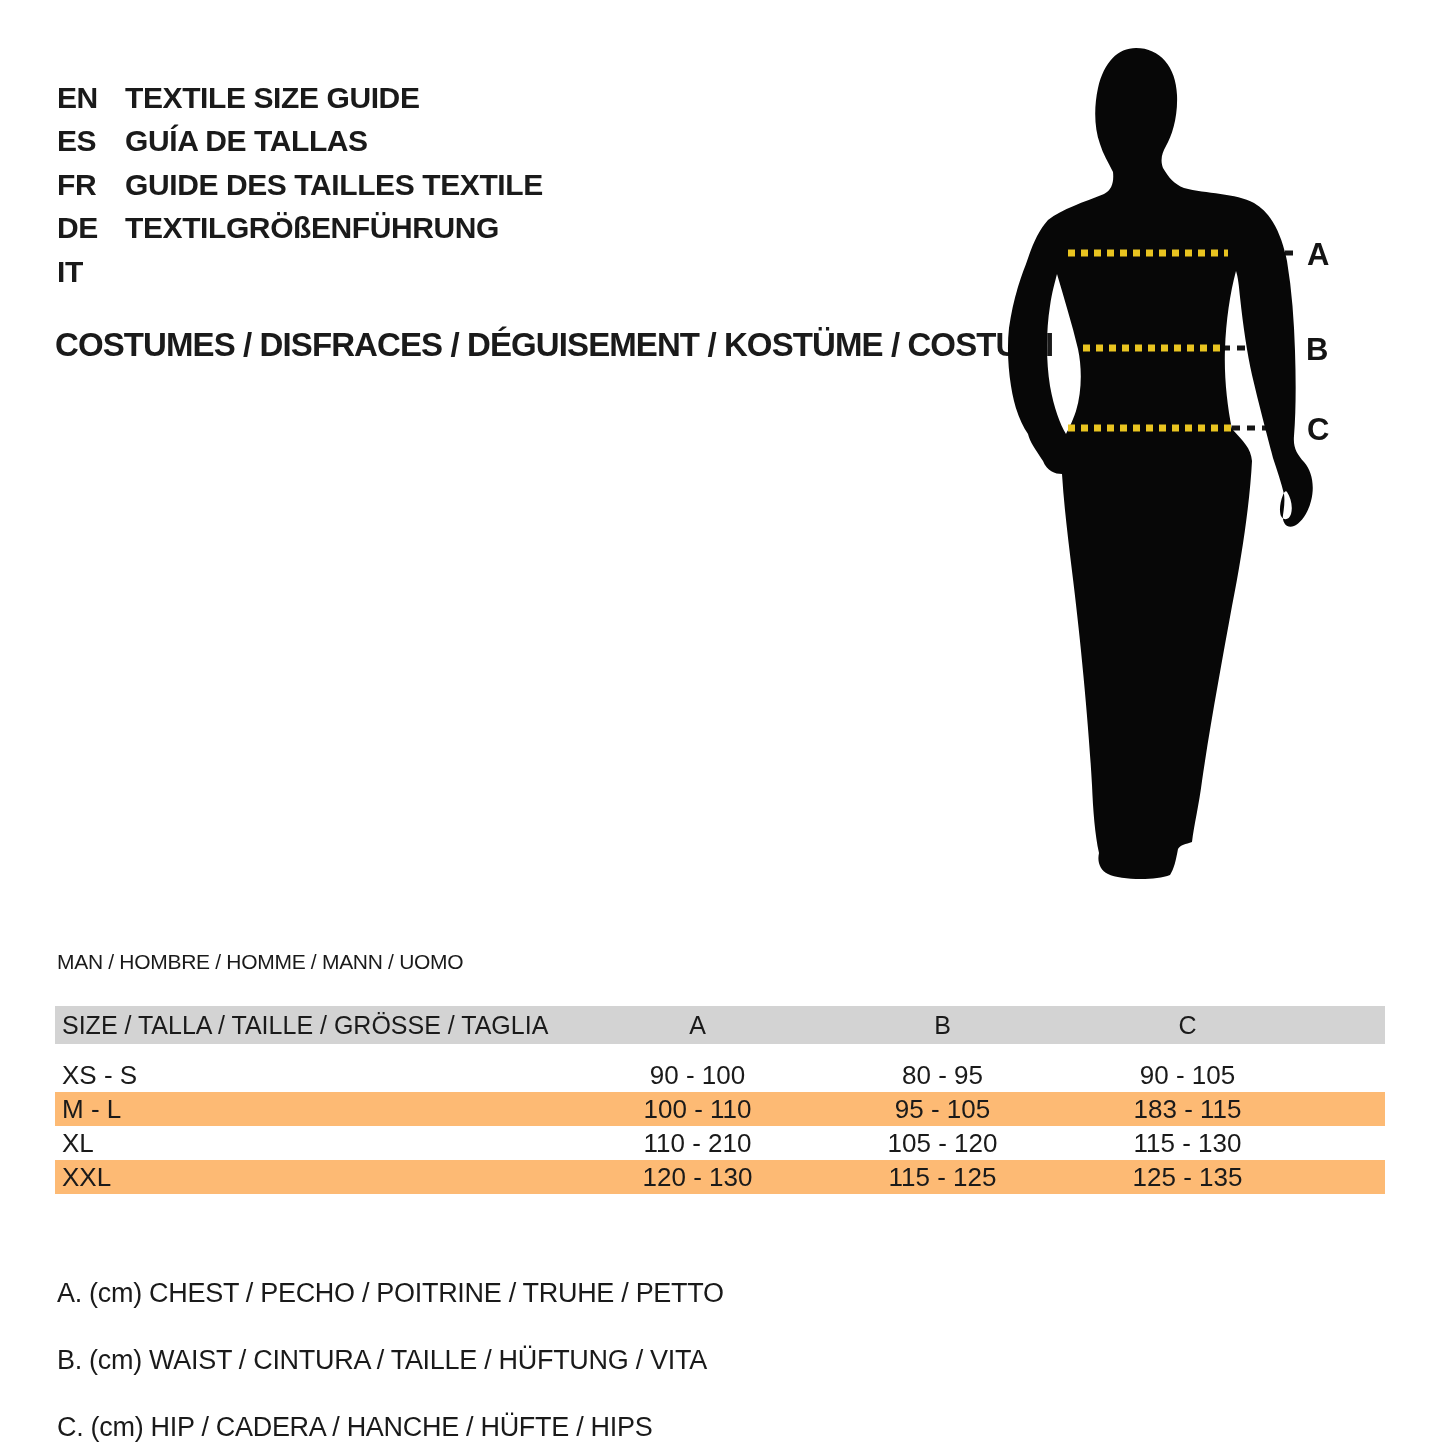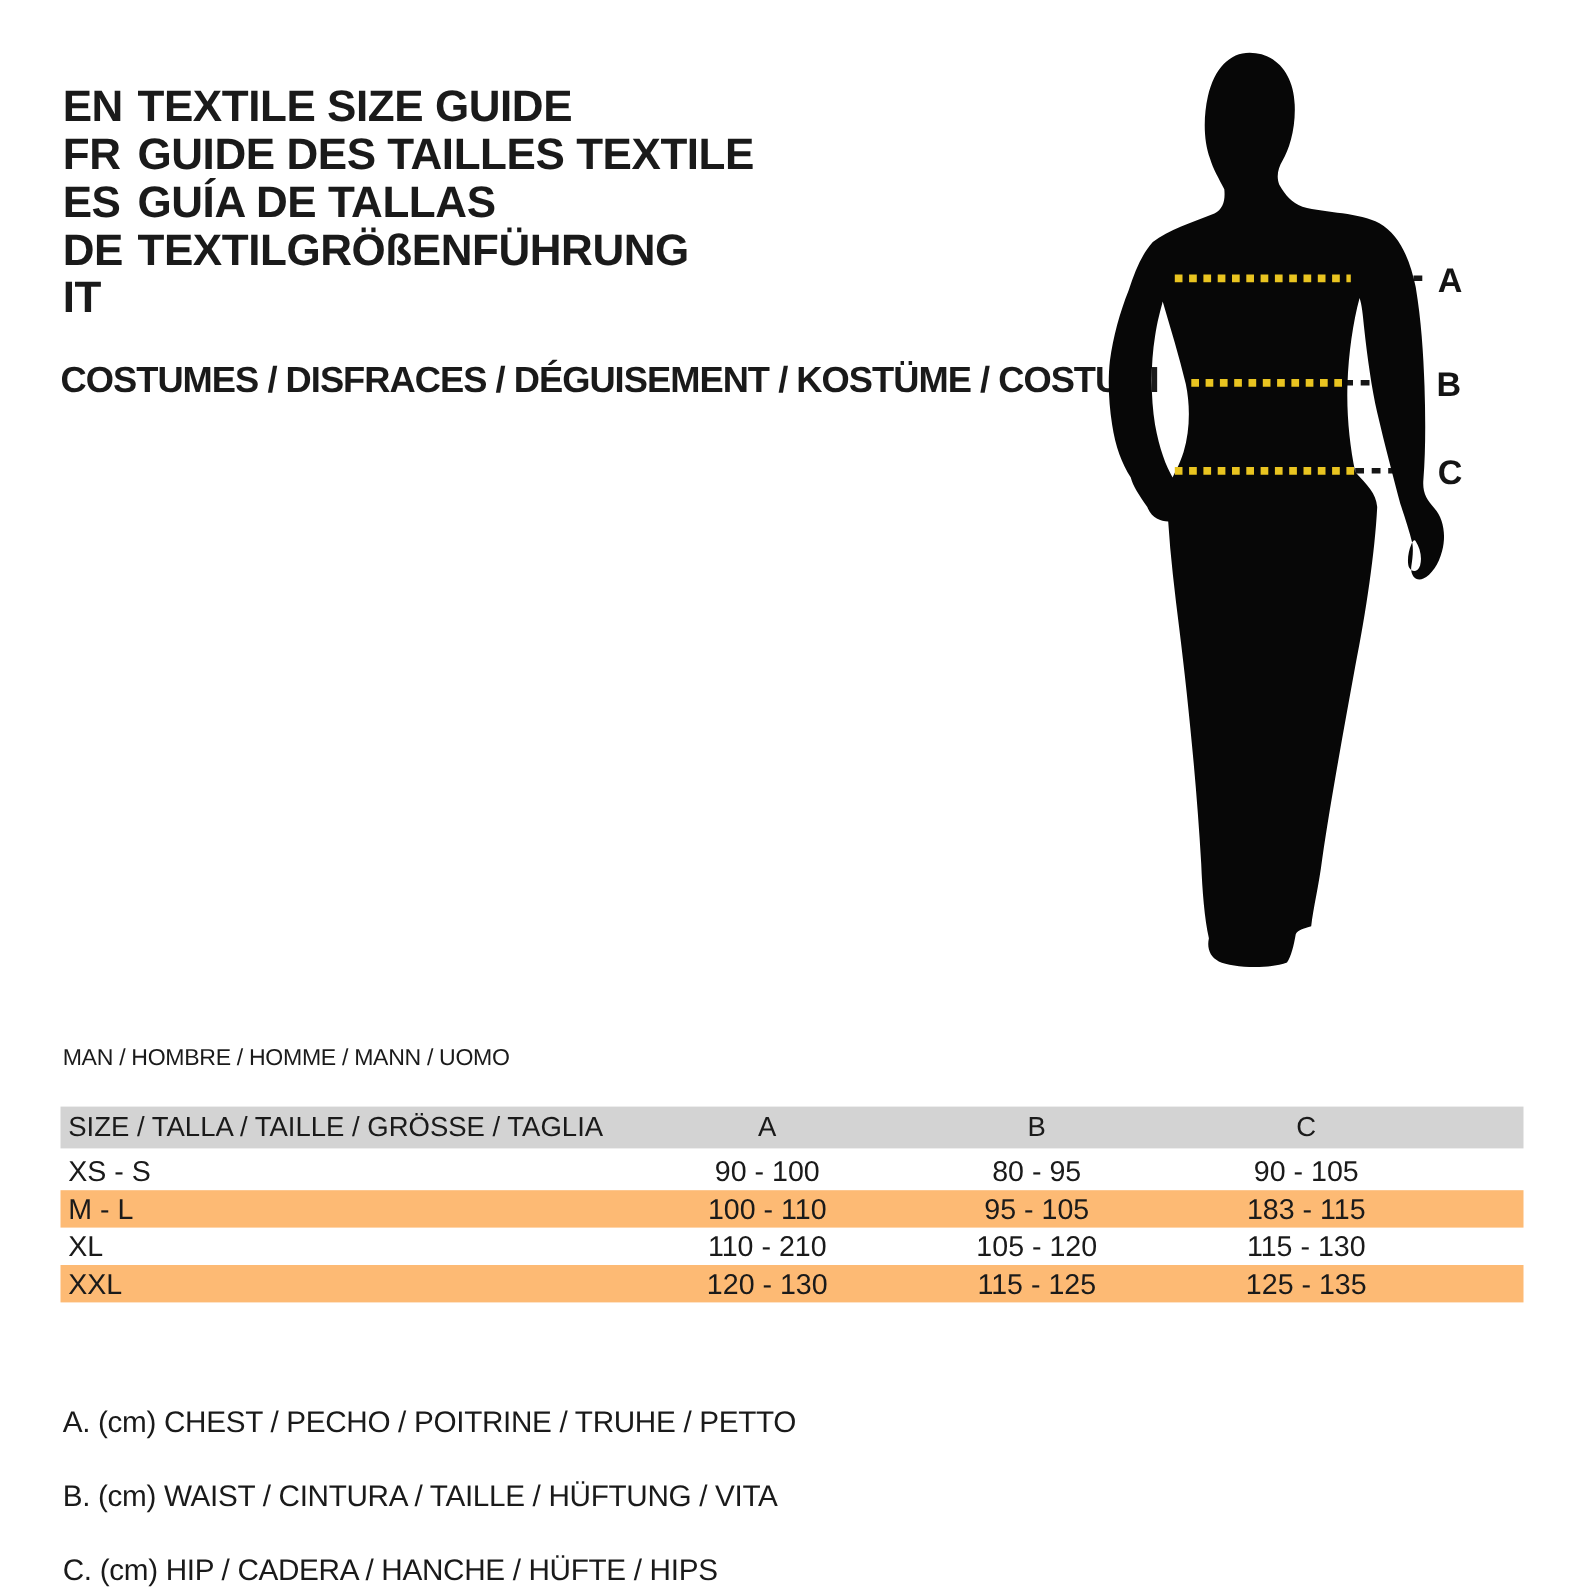--- a/index.html
+++ b/index.html
@@ -2,60 +2,60 @@
 <html><head>
 <meta charset="utf-8">
 <style>
   html,body{margin:0;padding:0;background:#ffffff;}
   .canvas{
     position:relative;width:1445px;height:1445px;background:#ffffff;overflow:hidden;
     font-family:"Liberation Sans",sans-serif;color:#1a1a1a;
   }
   
   .lang-list{position:absolute;left:57px;top:76px;}
-  .lang-row{display:flex;align-items:center;height:43.5px;font-size:40px;font-weight:700;letter-spacing:-0.4px;}
+  .lang-row{display:flex;align-items:center;height:43.5px;font-size:30px;font-weight:700;letter-spacing:-0.4px;}
   .lang-code{width:68px;flex:0 0 68px;}
   
   .category-heading{
     position:absolute;left:55px;top:326px;font-size:33px;font-weight:700;letter-spacing:-0.9px;white-space:nowrap;
   }
   
   .figure{position:absolute;left:1000px;top:45px;width:340px;height:860px;}
   .figure text{font-family:"Liberation Sans",sans-serif;font-weight:700;font-size:31px;fill:#141414;}
   
   .man-heading{position:absolute;left:57px;top:950px;font-size:21px;font-weight:400;letter-spacing:-0.3px;white-space:nowrap;}
   
   .size-table{position:absolute;left:55px;top:1006px;width:1330px;font-size:26px;}
   .t-row{display:grid;grid-template-columns:520px 245px 245px 245px 75px;align-items:center;}
-  .t-head{height:38px;background:#d3d3d3;margin-bottom:4px;font-size:25px;}
+  .t-head{height:38px;background:#d3d3d3;margin-bottom:14px;font-size:25px;}
   .t-data{height:34px;}
   .t-alt{background:#fdba74;}
   .td-label{padding-left:7px;white-space:nowrap;}
   .td-val{text-align:center;}
   
   .legend{position:absolute;left:57px;top:1248px;}
   .legend-row{height:43px;display:flex;align-items:center;font-size:27px;font-weight:400;letter-spacing:-0.3px;white-space:nowrap;margin-top:24px;}
 </style>
 </head>
 <body>
 
 <div class="canvas">
 
   <div class="lang-list">
     <div class="lang-row">
       <span class="lang-code">EN</span>
       <span class="lang-label">TEXTILE SIZE GUIDE</span>
     </div>
     <div class="lang-row">
+      <span class="lang-code">ES</span>
+      <span class="lang-label">GUÍA DE TALLAS</span>
+    </div>
+    <div class="lang-row">
       <span class="lang-code">FR</span>
       <span class="lang-label">GUIDE DES TAILLES TEXTILE</span>
-    </div>
-    <div class="lang-row">
-      <span class="lang-code">ES</span>
-      <span class="lang-label">GUÍA DE TALLAS</span>
     </div>
     <div class="lang-row">
       <span class="lang-code">DE</span>
       <span class="lang-label">TEXTILGRÖßENFÜHRUNG</span>
     </div>
     <div class="lang-row">
       <span class="lang-code">IT</span>
     </div>
   </div>
 

